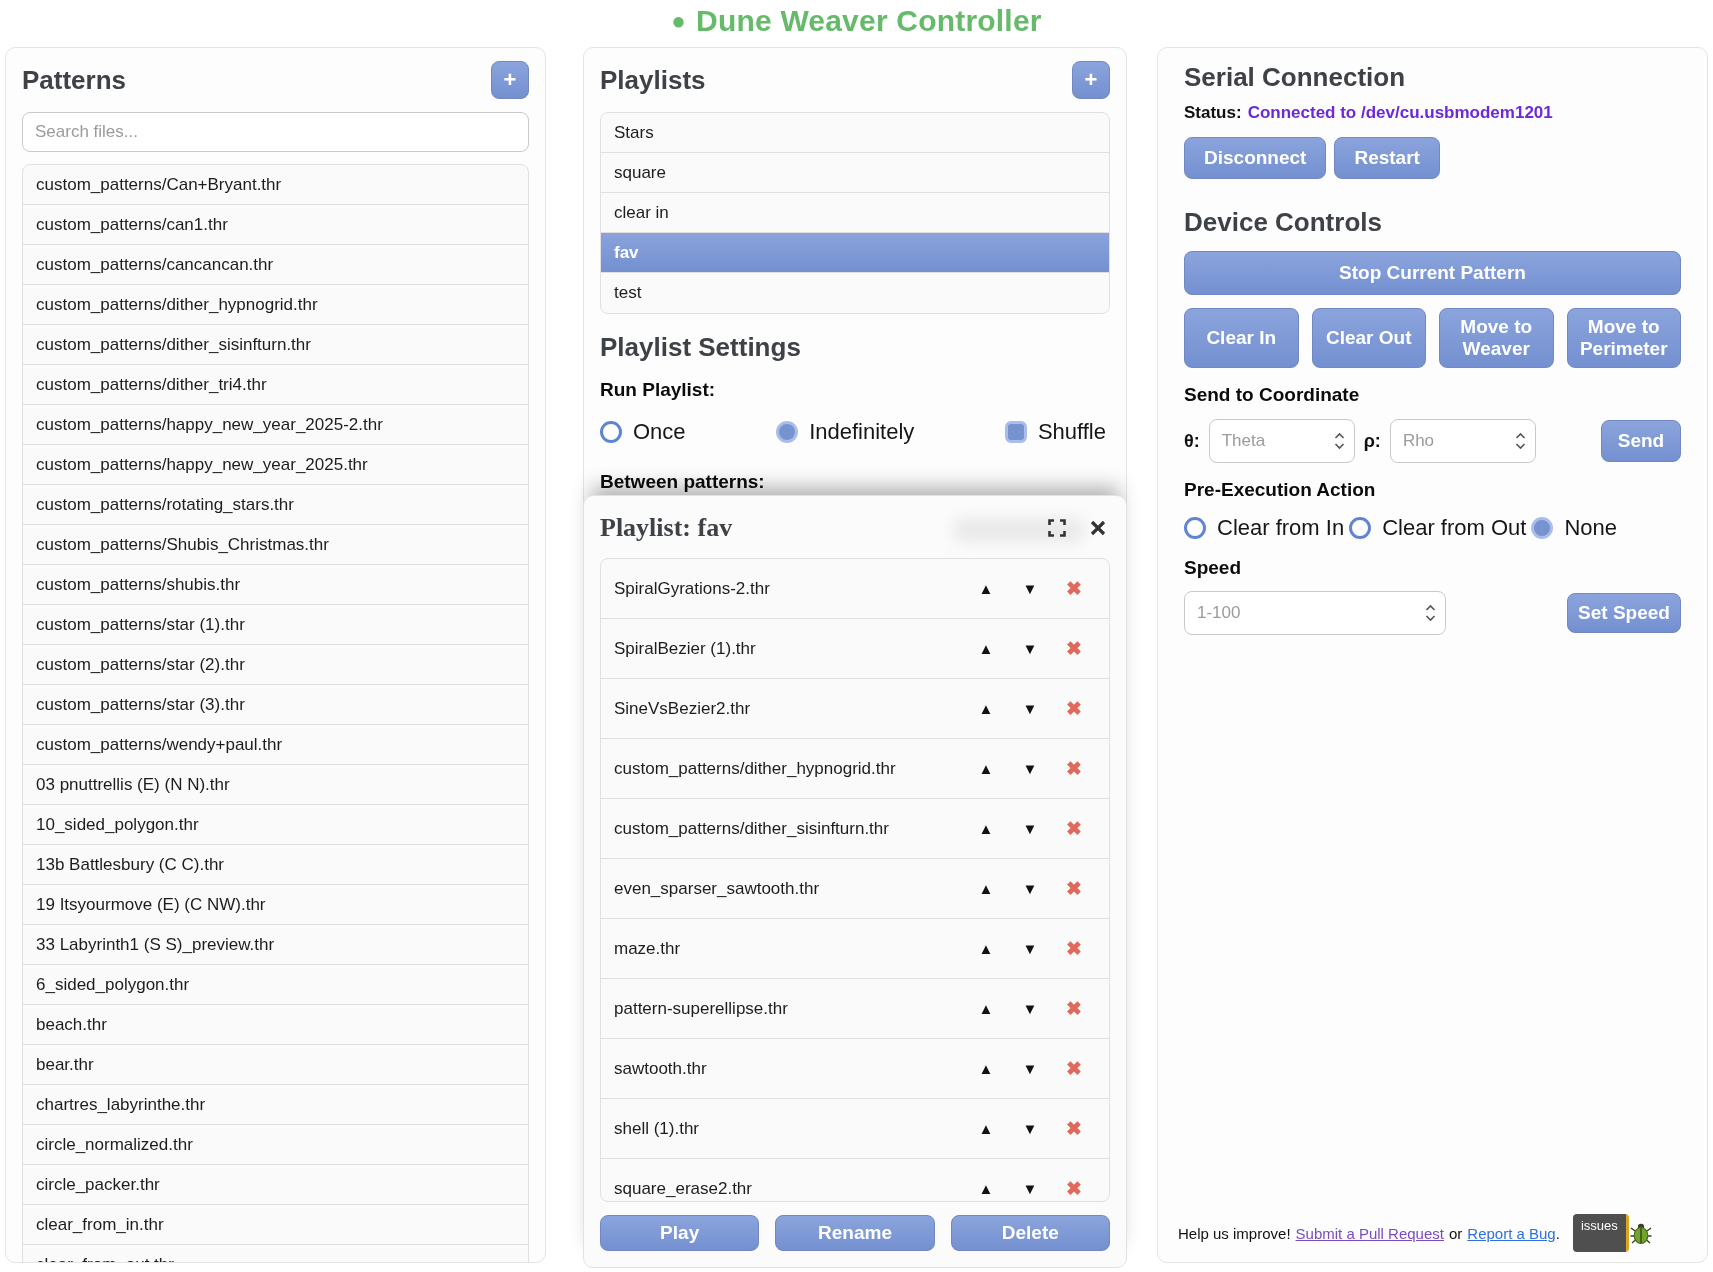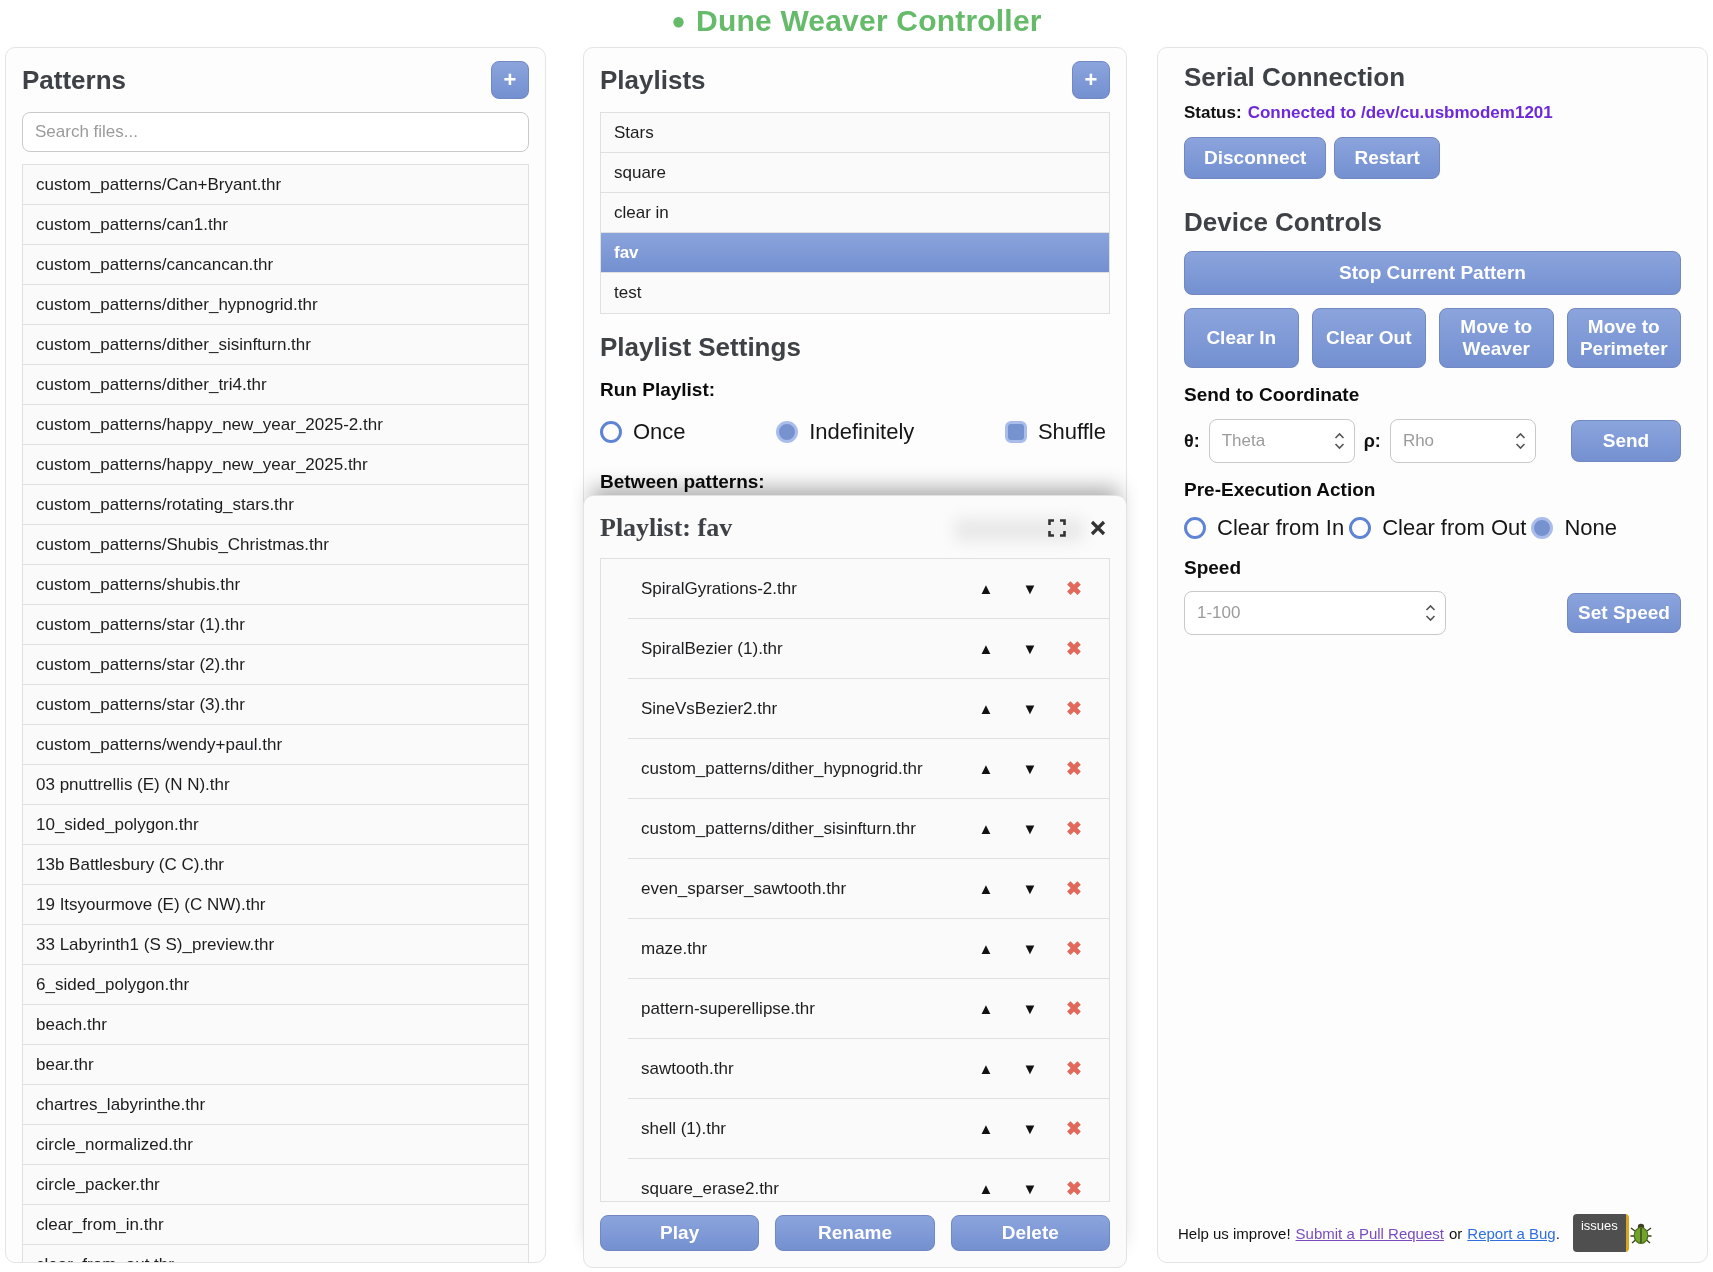--- a/index.html
+++ b/index.html
@@ -34,21 +34,21 @@
   .btn {
     background:linear-gradient(180deg,#8ba4dd,#7490d0);
     border:1px solid #7288c2; border-radius:8px;
     color:#fff; font-weight:bold; font-family:inherit; cursor:pointer;
     display:flex; align-items:center; justify-content:center; text-align:center;
   }
   .add-btn { width:38px; height:38px; font-size:22px; border-radius:8px; }
 
   
   .list-box {
-    margin-top:12px; border:1px solid #e0e0e0; border-radius:0;
+    margin-top:12px; border:1px solid #e0e0e0; border-radius:8px;
     background:#fafafa; overflow:hidden;
   }
   .file-row {
     height:40px; line-height:39px; padding:0 13px; font-size:17px;
     border-bottom:1px solid #e0e0e0; white-space:nowrap; overflow:hidden; cursor:pointer;
   }
   .file-row:last-child { border-bottom:none; }
   .file-row.selected {
     background:linear-gradient(180deg,#8aa3dc,#7490d0);
     color:#fff; font-weight:bold;
@@ -79,21 +79,21 @@
   #modal {
     position:absolute; left:583px; top:495px; width:544px; height:773px;
     background:#fbfbfb; border:1px solid #e2e2e2; border-radius:10px;
     box-shadow:0 -16px 20px -8px rgba(0,0,0,0.30);
     padding:14px 16px; z-index:5;
   }
   .ghost { position:absolute; background:#e9e9e9; filter:blur(7px); border-radius:8px; }
   .modal-head { display:flex; align-items:center; position:relative; height:36px;font-family:Liberation Serif, serif; }
   .modal-title { flex:1; }
   .icon-btn { background:none; border:none; padding:2px; margin-left:16px; cursor:pointer; display:flex; align-items:center; }
-  .modal-list { margin-top:12px; height:644px;padding-left:27px; }
+  .modal-list { margin-top:12px; height:644px; }
   .m-row {
     height:60px; display:flex; align-items:center; padding:0 13px;
     border-bottom:1px solid #e0e0e0; font-size:17px;
   }
   .m-name { flex:1; white-space:nowrap; overflow:hidden; }
   .m-btn { background:none; border:none; width:44px; text-align:center; cursor:pointer; font-family:inherit; }
   .m-btn .glyph { font-size:15px; color:#111; }
   .m-btn.m-del .glyph { font-size:19px; color:#e0695c; font-weight:bold; }
   .modal-actions { display:flex; gap:16px; margin-top:13px; }
   .modal-actions .btn { flex:1; height:36px; font-size:19px; }
@@ -113,21 +113,21 @@
   .num-input {
     height:44px; border:1px solid #c9c9c9; border-radius:8px; background:#fff;
     font-size:17px; font-family:inherit; padding:0 34px 0 12px; color:#737373;
   }
   .num-theta, .num-rho { width:146px; }
   .num-speed { width:262px; }
   .stepper {
     position:absolute; right:10px; top:50%; transform:translateY(-50%);
     display:flex; flex-direction:column; align-items:center; gap:3px;
   }
-  .send-btn { margin-left:auto; width:110px; height:42px; font-size:19px; }
+  .send-btn { margin-left:auto; width:80px; height:42px; font-size:19px; }
   .speed-row { display:flex; align-items:center; margin-top:12px; }
   .setspeed-btn { margin-left:auto; width:114px; height:40px; font-size:19px; }
 
   
   .footer {
     position:absolute; left:20px; right:16px; bottom:10px;
     display:flex; align-items:center; font-size:15px; color:#111;
   }
   .footer .seg { margin-right:5px; white-space:nowrap; }
   .footer a { font-weight:normal; }

